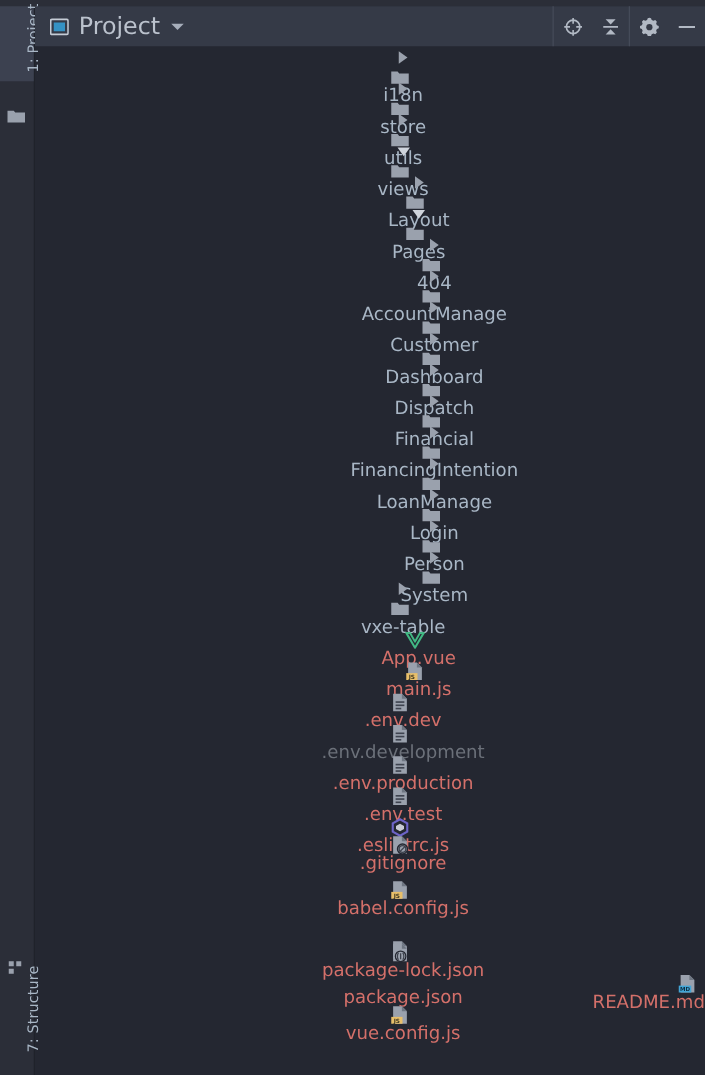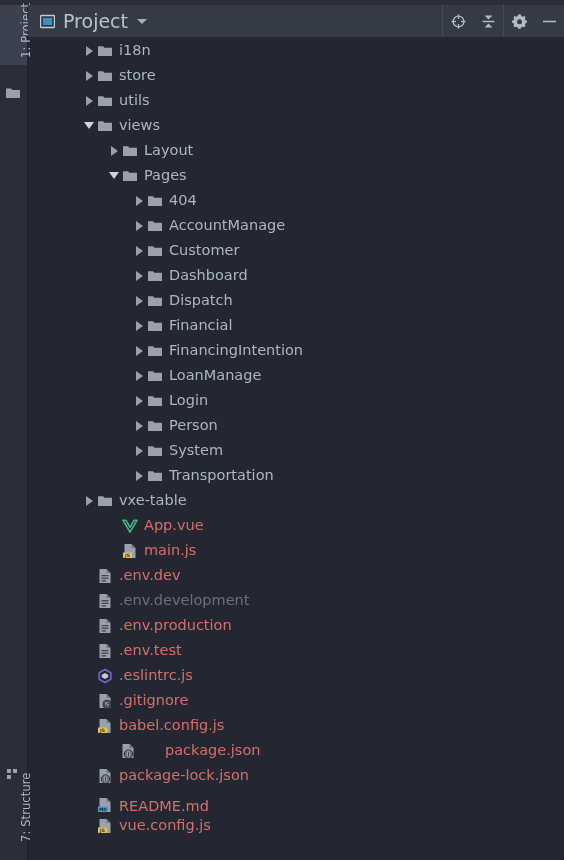--- a/index.html
+++ b/index.html
@@ -130,20 +130,21 @@
     height: 822px;
     overflow: hidden;
   }
   .row {
     position: relative;
     height: 25px;
     display: flex;
     align-items: center;
     box-sizing: border-box;
     white-space: nowrap;
+    flex-direction: column;
   }
   .twisty {
     width: 16px; height: 16px;
     flex: none;
     display: flex;
     align-items: center;
     justify-content: center;
   }
   .twisty.none { visibility: hidden; }
   .arrow-right {
@@ -409,29 +410,20 @@
       </div>
       <div class="row" style="padding-left: 103px;">
         <span class="twisty">
           <span class="arrow-right"></span>
         </span>
         <span class="ficon"><svg width="16" height="16" viewBox="0 0 16 16">
             <path d="M1 3.2h5.1l1.25 1.6H15v8.1H1z" fill="#9aa1ad"></path>
           </svg></span>
         <span class="label folder">System</span>
       </div>
-      <div class="row" style="padding-left: 103px;">
-        <span class="twisty">
-          <span class="arrow-right"></span>
-        </span>
-        <span class="ficon"><svg width="16" height="16" viewBox="0 0 16 16">
-            <path d="M1 3.2h5.1l1.25 1.6H15v8.1H1z" fill="#9aa1ad"></path>
-          </svg></span>
-        <span class="label folder">Transportation</span>
-      </div>
       <div class="row" style="padding-left: 53px;">
         <span class="twisty">
           <span class="arrow-right"></span>
         </span>
         <span class="ficon"><svg width="16" height="16" viewBox="0 0 16 16">
             <path d="M1 3.2h5.1l1.25 1.6H15v8.1H1z" fill="#9aa1ad"></path>
           </svg></span>
         <span class="label folder">vxe-table</span>
       </div>
       <div class="row" style="padding-left: 78px;">
@@ -496,21 +488,21 @@
         <span class="label red">.env.test</span>
       </div>
       <div class="row" style="padding-left: 53px;">
         <span class="twisty none"></span>
         <span class="ficon"><svg width="16" height="16" viewBox="0 0 16 16">
             <polygon points="8,1.4 13.8,4.7 13.8,11.3 8,14.6 2.2,11.3 2.2,4.7" fill="none" stroke="#6d64c8" stroke-width="1.7"></polygon>
             <polygon points="8,5 11.2,6.8 11.2,9.2 8,11 4.8,9.2 4.8,6.8" fill="#c8cbd6"></polygon>
           </svg></span>
         <span class="label red">.eslintrc.js</span>
       </div>
-      <div class="row" style="padding-left: 53px;">
+      <div class="row" style="padding-left: 53px; justify-content: center;">
         <span class="twisty none"></span>
         <span class="ficon"><svg width="16" height="16" viewBox="0 0 16 16">
             <path d="M2.5 1h7l4 4v10h-11z" fill="#9aa1ad"></path>
             <path d="M9.5 1l4 4h-4z" fill="#6e7682"></path>
             <circle cx="10" cy="11.2" r="4" fill="#9aa1ad" stroke="#242731" stroke-width="1.1"></circle>
             <circle cx="10" cy="11.2" r="2.7" fill="none" stroke="#3c414c" stroke-width="1.1"></circle>
             <line x1="8.1" y1="13.1" x2="11.9" y2="9.3" stroke="#3c414c" stroke-width="1.1"></line>
           </svg></span>
         <span class="label red">.gitignore</span>
       </div>

